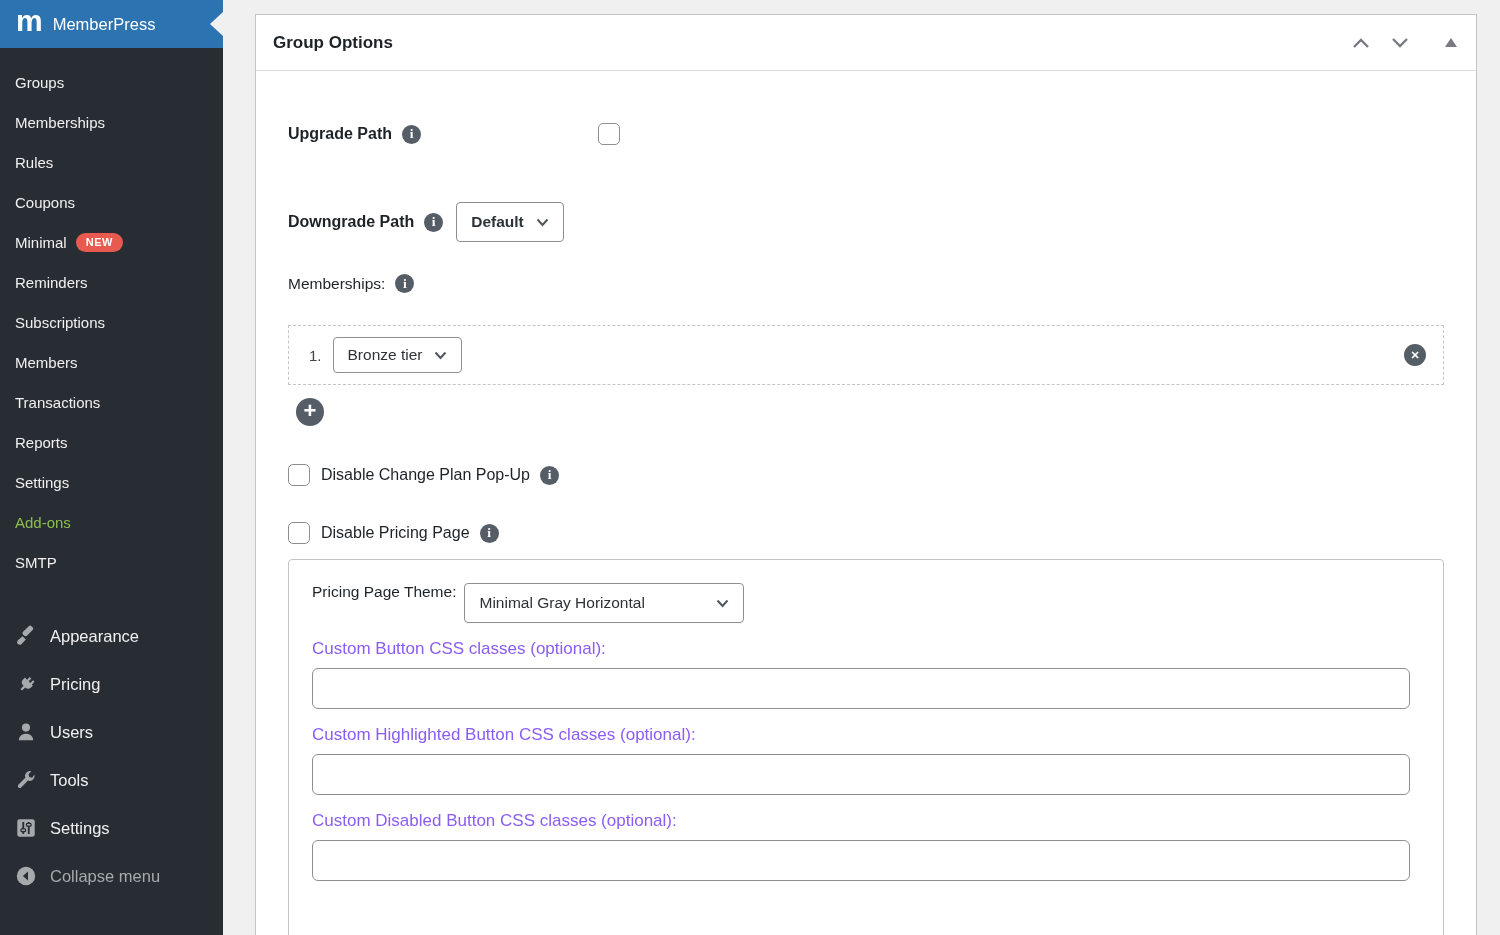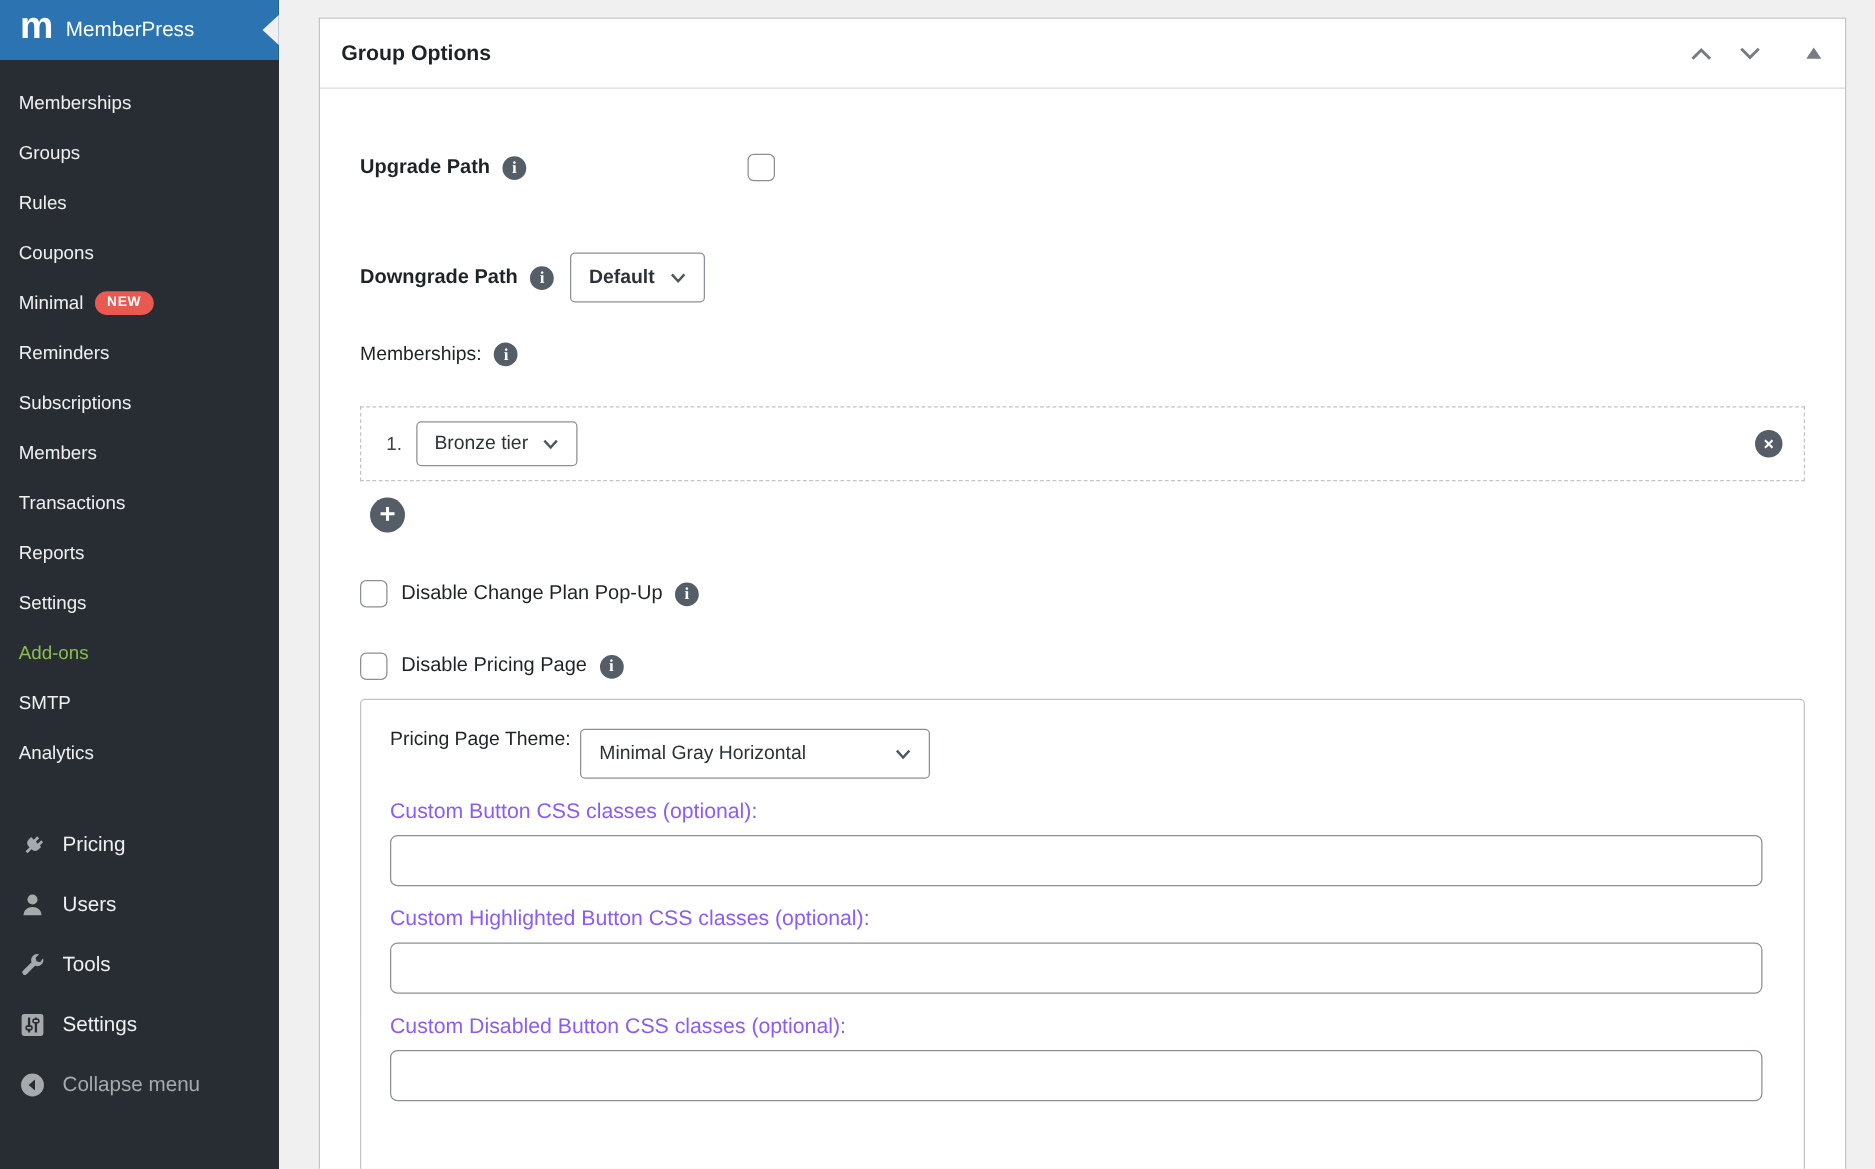--- a/index.html
+++ b/index.html
@@ -100,24 +100,24 @@
 
 <div class="sidebar">
   <div class="mp-header">
     <span class="mp-logo">m</span>
     <span class="mp-title">MemberPress</span>
     <span class="mp-arrow"></span>
   </div>
 
   <div class="menu">
     <div class="menu-item">
+        <span>Groups</span>
+      </div>
+    <div class="menu-item">
         <span>Memberships</span>
-      </div>
-    <div class="menu-item">
-        <span>Groups</span>
       </div>
     <div class="menu-item">
         <span>Rules</span>
       </div>
     <div class="menu-item">
         <span>Coupons</span>
       </div>
     <div class="menu-item">
       <span>Minimal</span>
       <span class="badge-new">NEW</span>
@@ -139,26 +139,30 @@
       </div>
     <div class="menu-item">
         <span>Settings</span>
       </div>
     <div class="menu-item addon">
         <span>Add-ons</span>
       </div>
     <div class="menu-item">
         <span>SMTP</span>
       </div>
-    <div class="menu-item">
-        <span>Analytics</span>
-      </div>
   </div>
 
   <div class="admin-menu">
+    <div class="admin-item">
+      <svg width="22" height="22" viewBox="0 0 24 24" fill="#a7aaad">
+        <rect x="11" y="0" width="6" height="13" rx="2.5" transform="rotate(45 14 6.5)"></rect>
+        <path d="M8.2 12.2l3.6 3.6-4.6 4.9c-1.1 1.2-3 1.2-4.1.1-1.1-1.1-1.1-2.9.1-4.1z"></path>
+      </svg>
+      <span>Appearance</span>
+    </div>
     <div class="admin-item">
       <svg width="22" height="22" viewBox="0 0 24 24" fill="#a7aaad">
         <path d="M9 2h3v5h3V2h3v5h2v4c0 2.8-2.2 5-5 5h-.5v6h-3v-6H14 10c-2.8 0-5-2.2-5-5V7h4z" transform="rotate(45 12 12) scale(0.82) translate(2.6 2.6)"></path>
       </svg>
       <span>Pricing</span>
     </div>
     <div class="admin-item">
       <svg width="22" height="22" viewBox="0 0 24 24" fill="#a7aaad">
         <circle cx="12" cy="7.2" r="4.4"></circle>
         <path d="M4.2 21c0-4.6 3.5-7.2 7.8-7.2s7.8 2.6 7.8 7.2z"></path>

